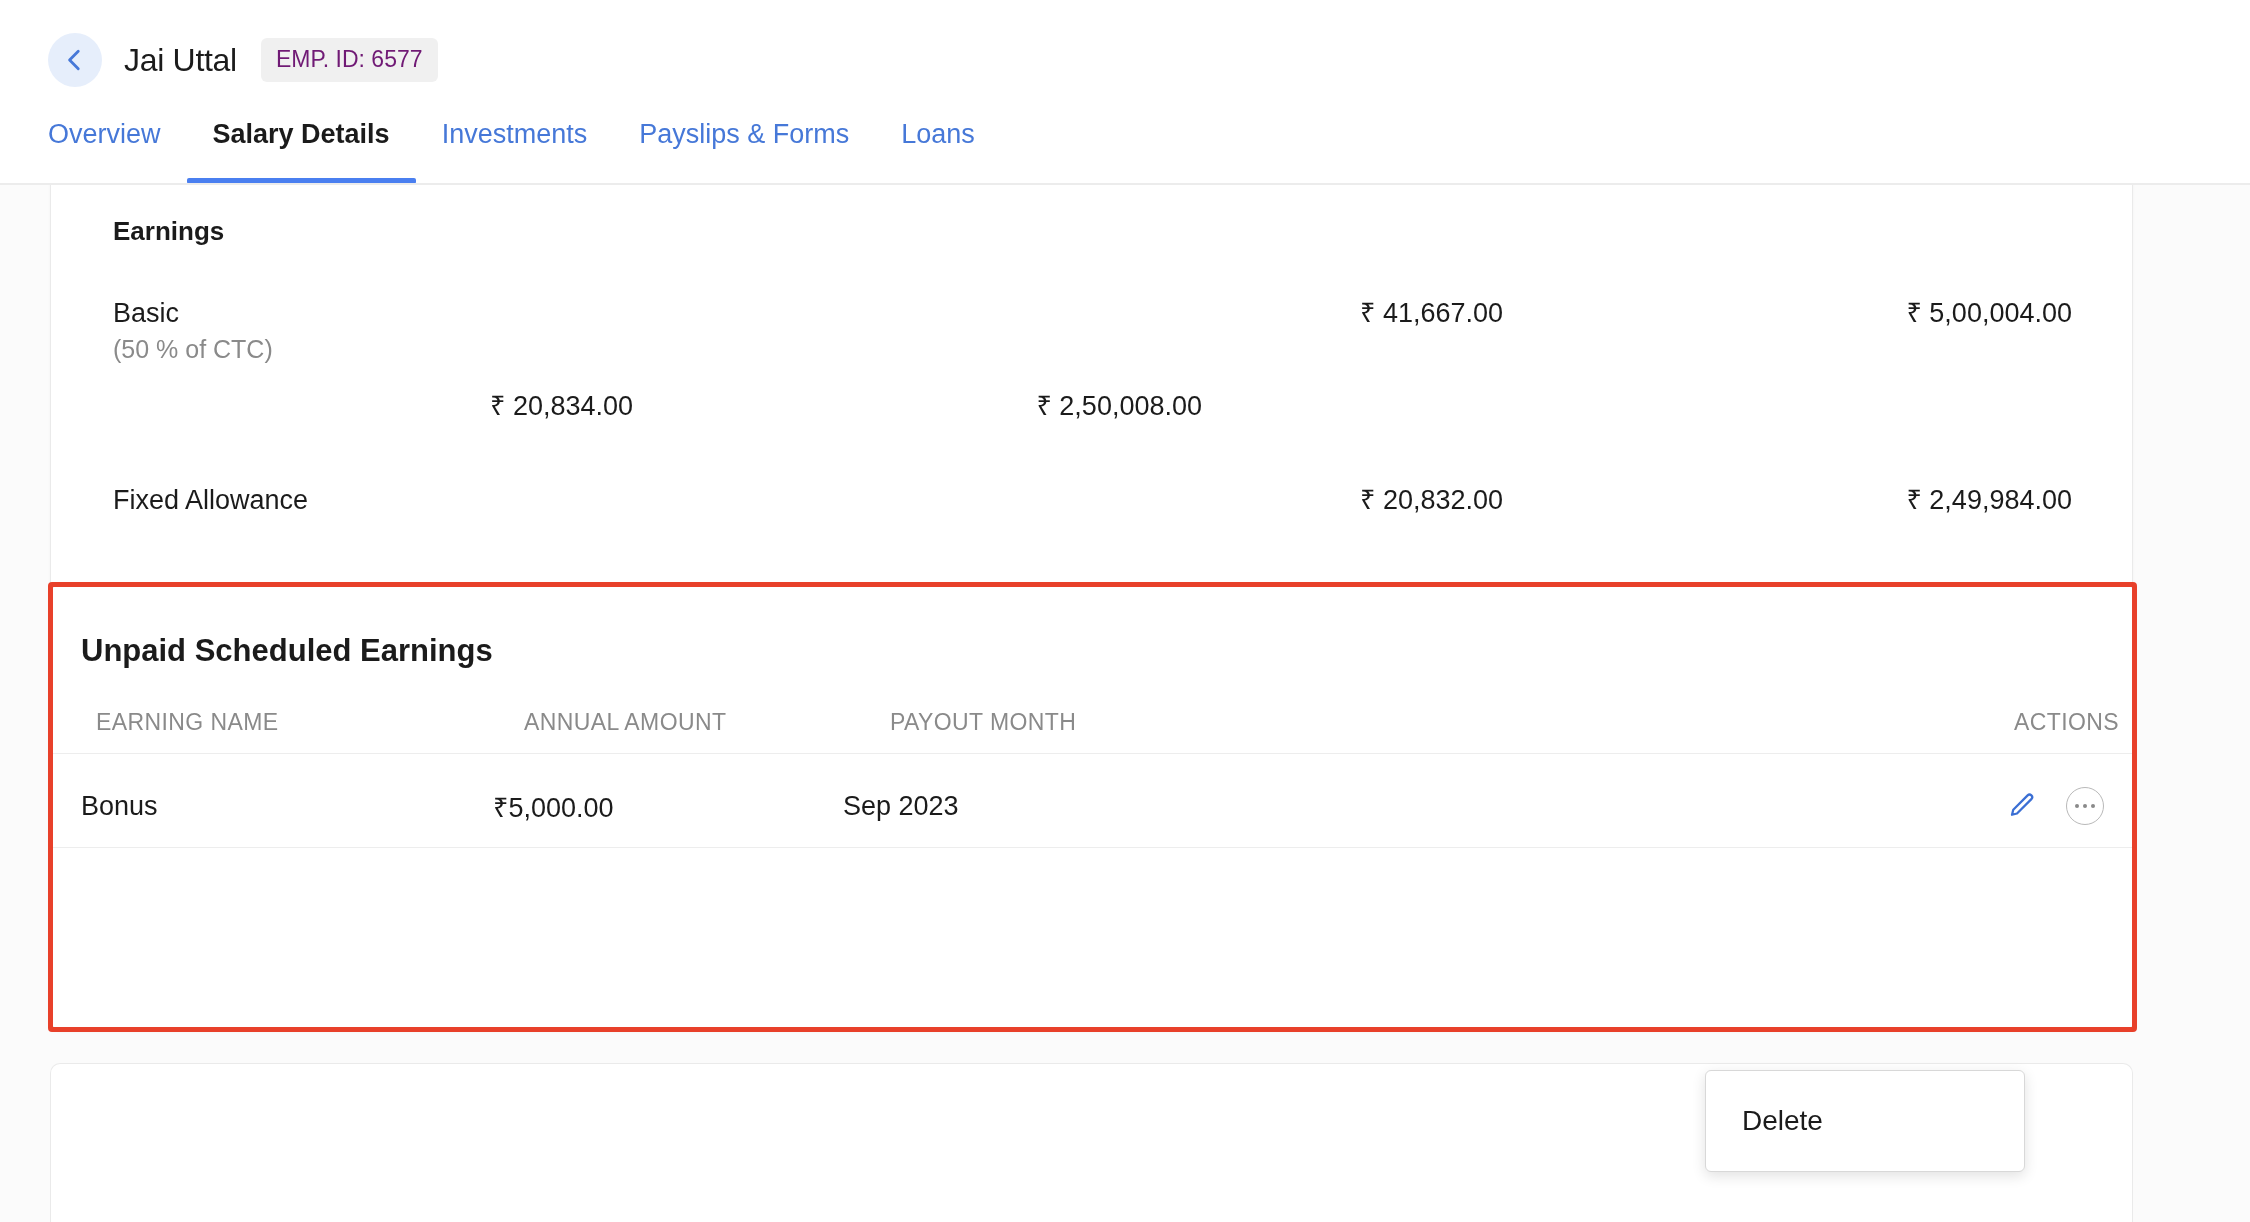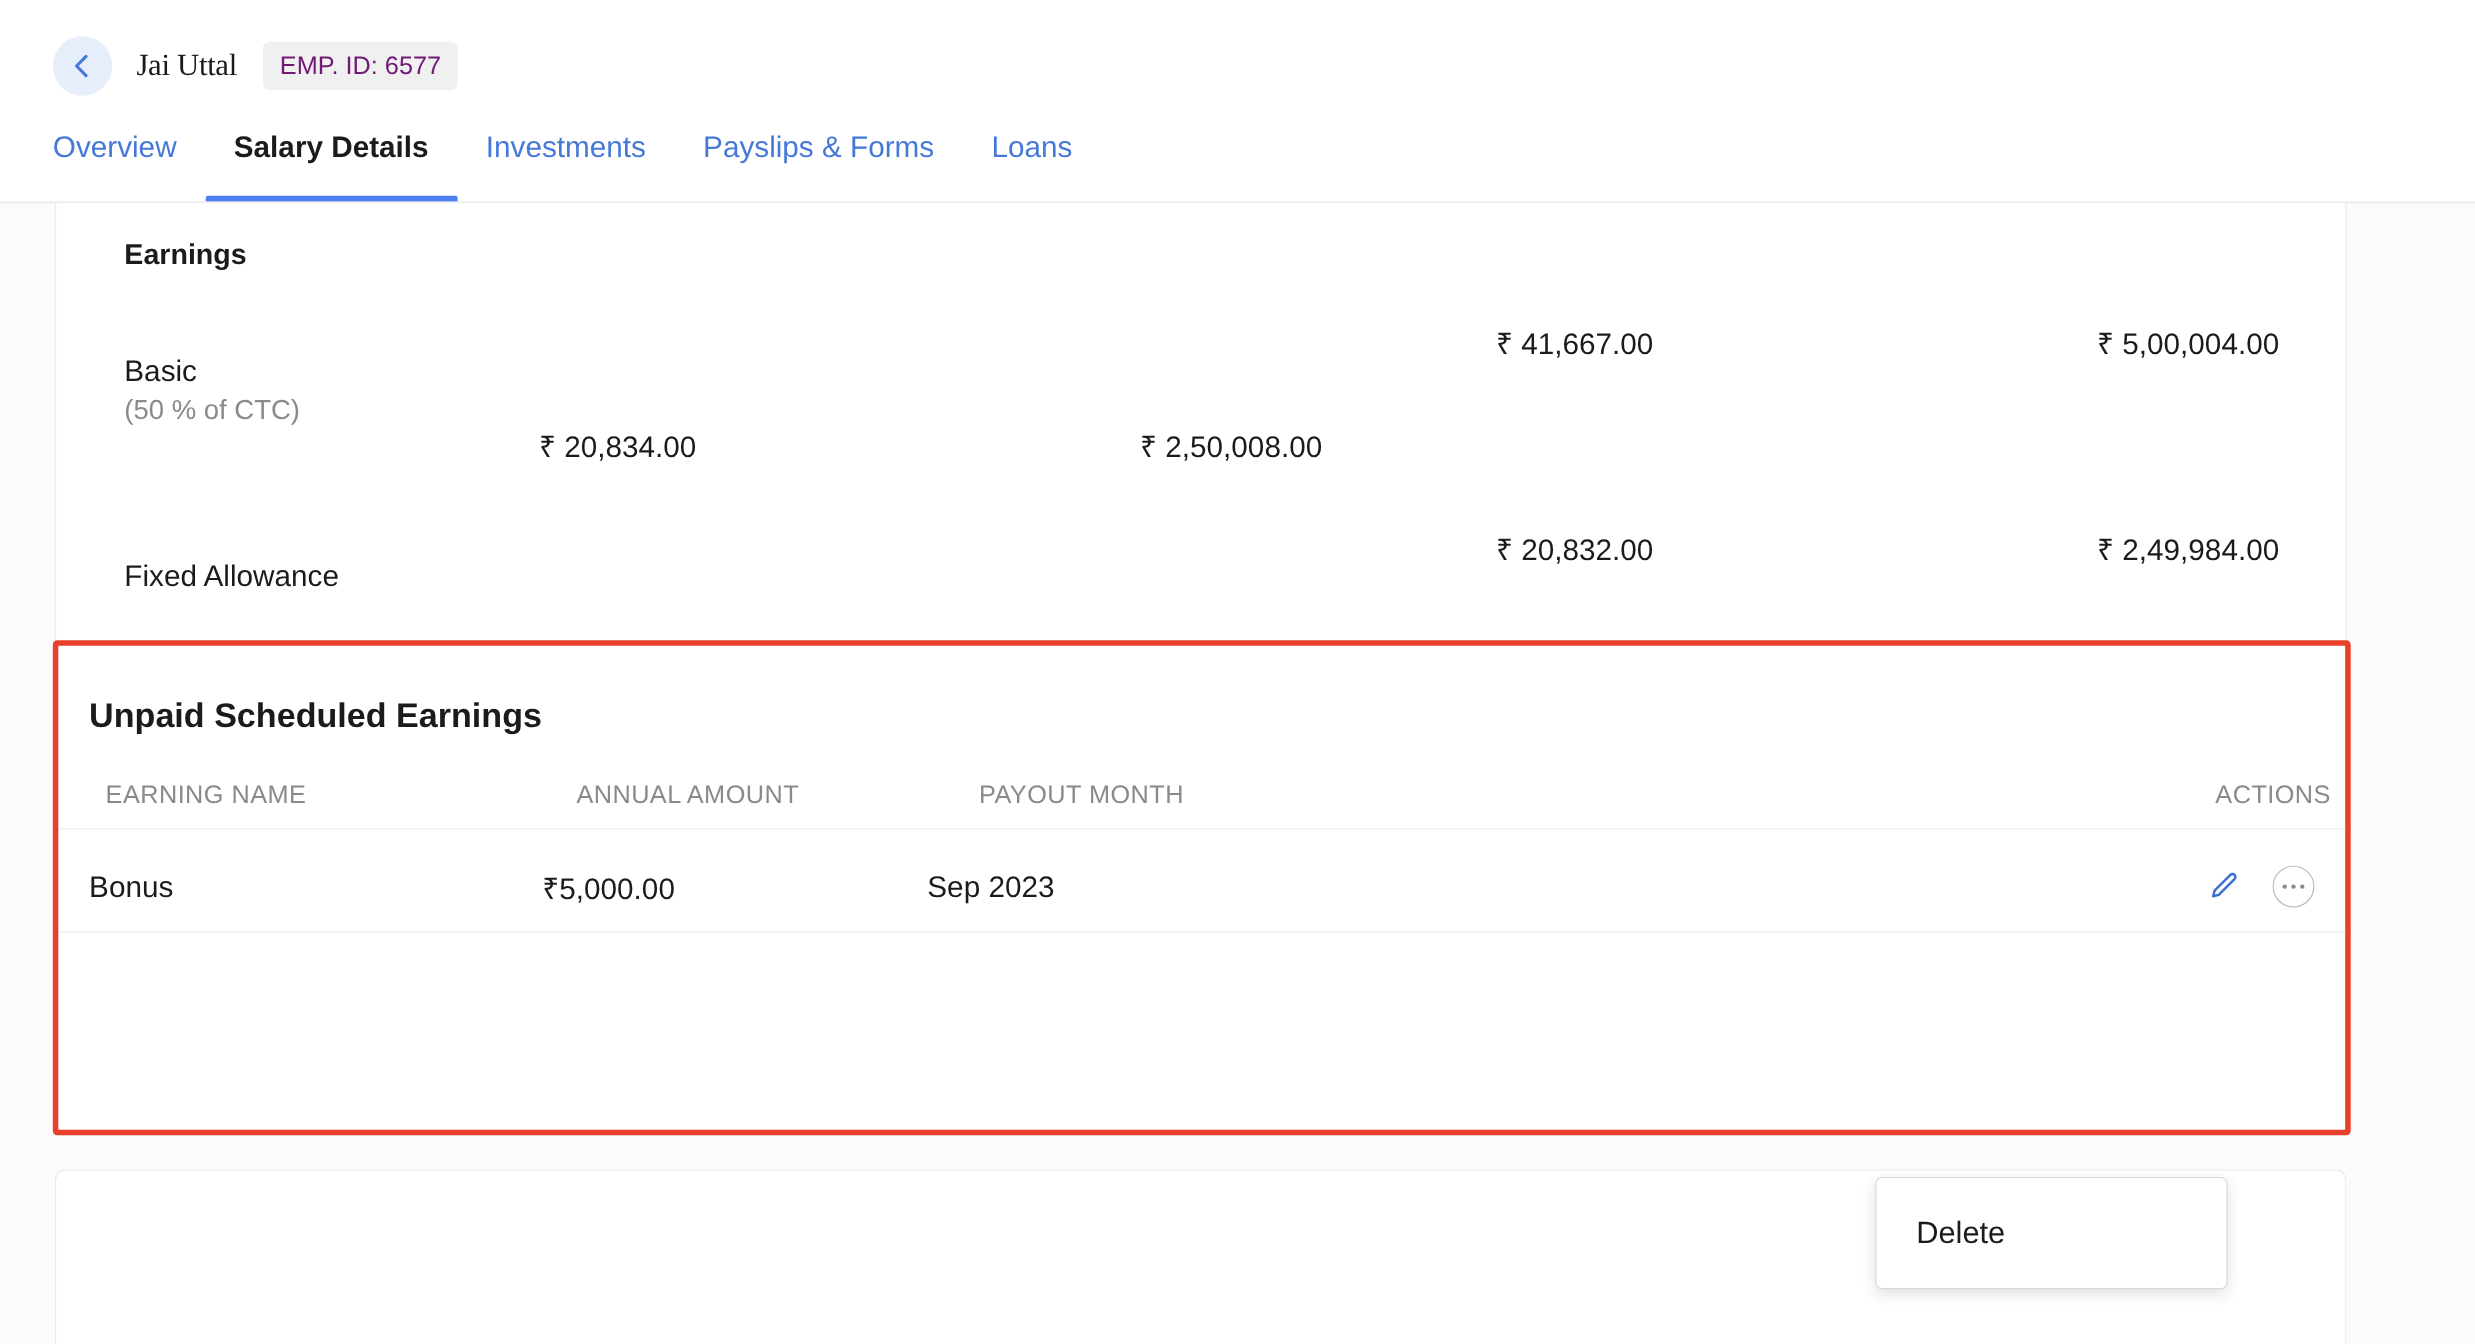--- a/index.html
+++ b/index.html
@@ -38,26 +38,25 @@
     background: #e6eefb;
     display: flex;
     align-items: center;
     justify-content: center;
     cursor: pointer;
     flex: 0 0 auto;
   }
   .back-button svg { display: block; }
   .emp-name {
     margin-left: 22px;
-    font-size: 28px;
+    font-size: 32px;
     color: #1b1b1b;
     letter-spacing: -0.3px;
     white-space: nowrap;
     font-weight: 400;
-    font-family: Liberation Serif, serif;
   }
   .emp-badge {
     margin-left: 24px;
     background: #f0f0f0;
     color: #701a75;
     font-size: 23px;
     padding: 10px 15px 11px 15px;
     border-radius: 6px;
     white-space: nowrap;
     line-height: 1;
@@ -132,21 +131,21 @@
   }
   .earn-row {
     position: absolute;
     left: 0;
     width: 100%;
     display: flex;
     align-items: flex-start;
     box-sizing: border-box;
     padding: 0 62px 0 62px;
   }
-  .earn-name-col { width: 870px; flex: 0 0 870px; margin-top: 24px; }
+  .earn-name-col { width: 870px; flex: 0 0 870px; }
   .earn-m-col  { width: 520px; flex: 0 0 520px; text-align: right; }
   .earn-y-col  { width: 569px; flex: 0 0 569px; text-align: right; }
 
   .earn-label {
     font-size: 27px;
     color: #1b1b1b;
     line-height: 1.12;
   }
   .earn-sub {
     font-size: 25px;

